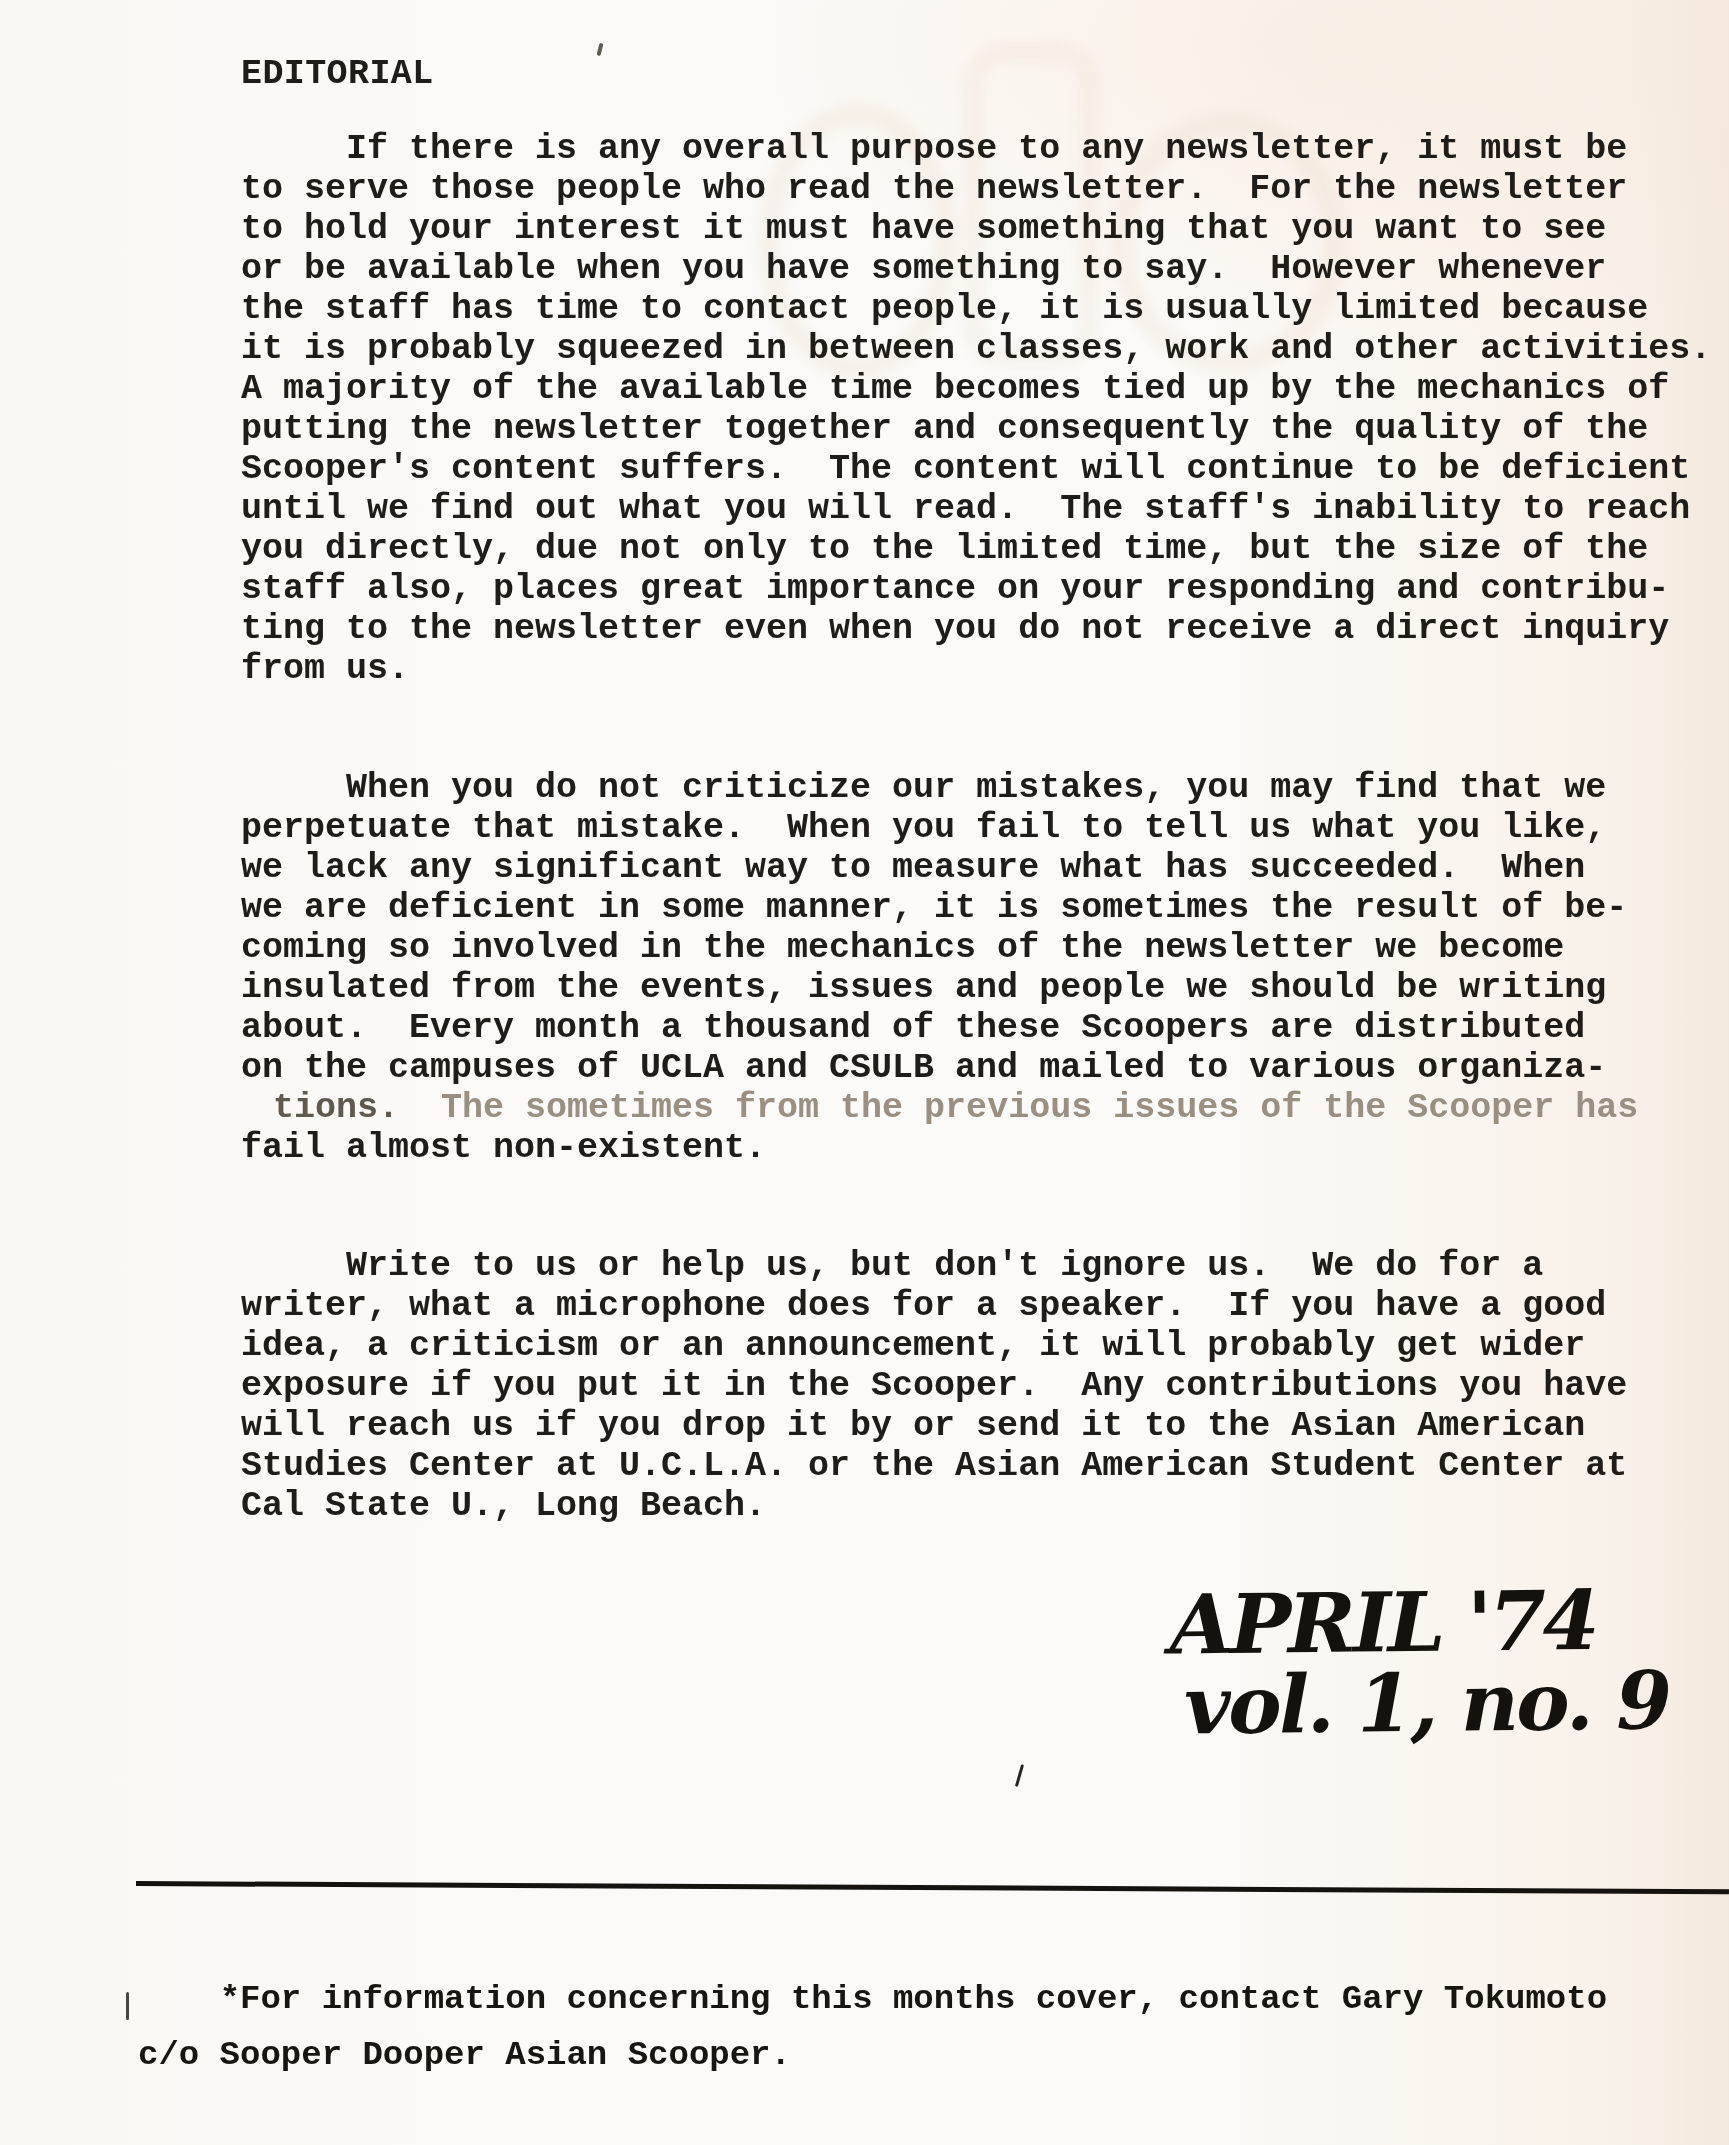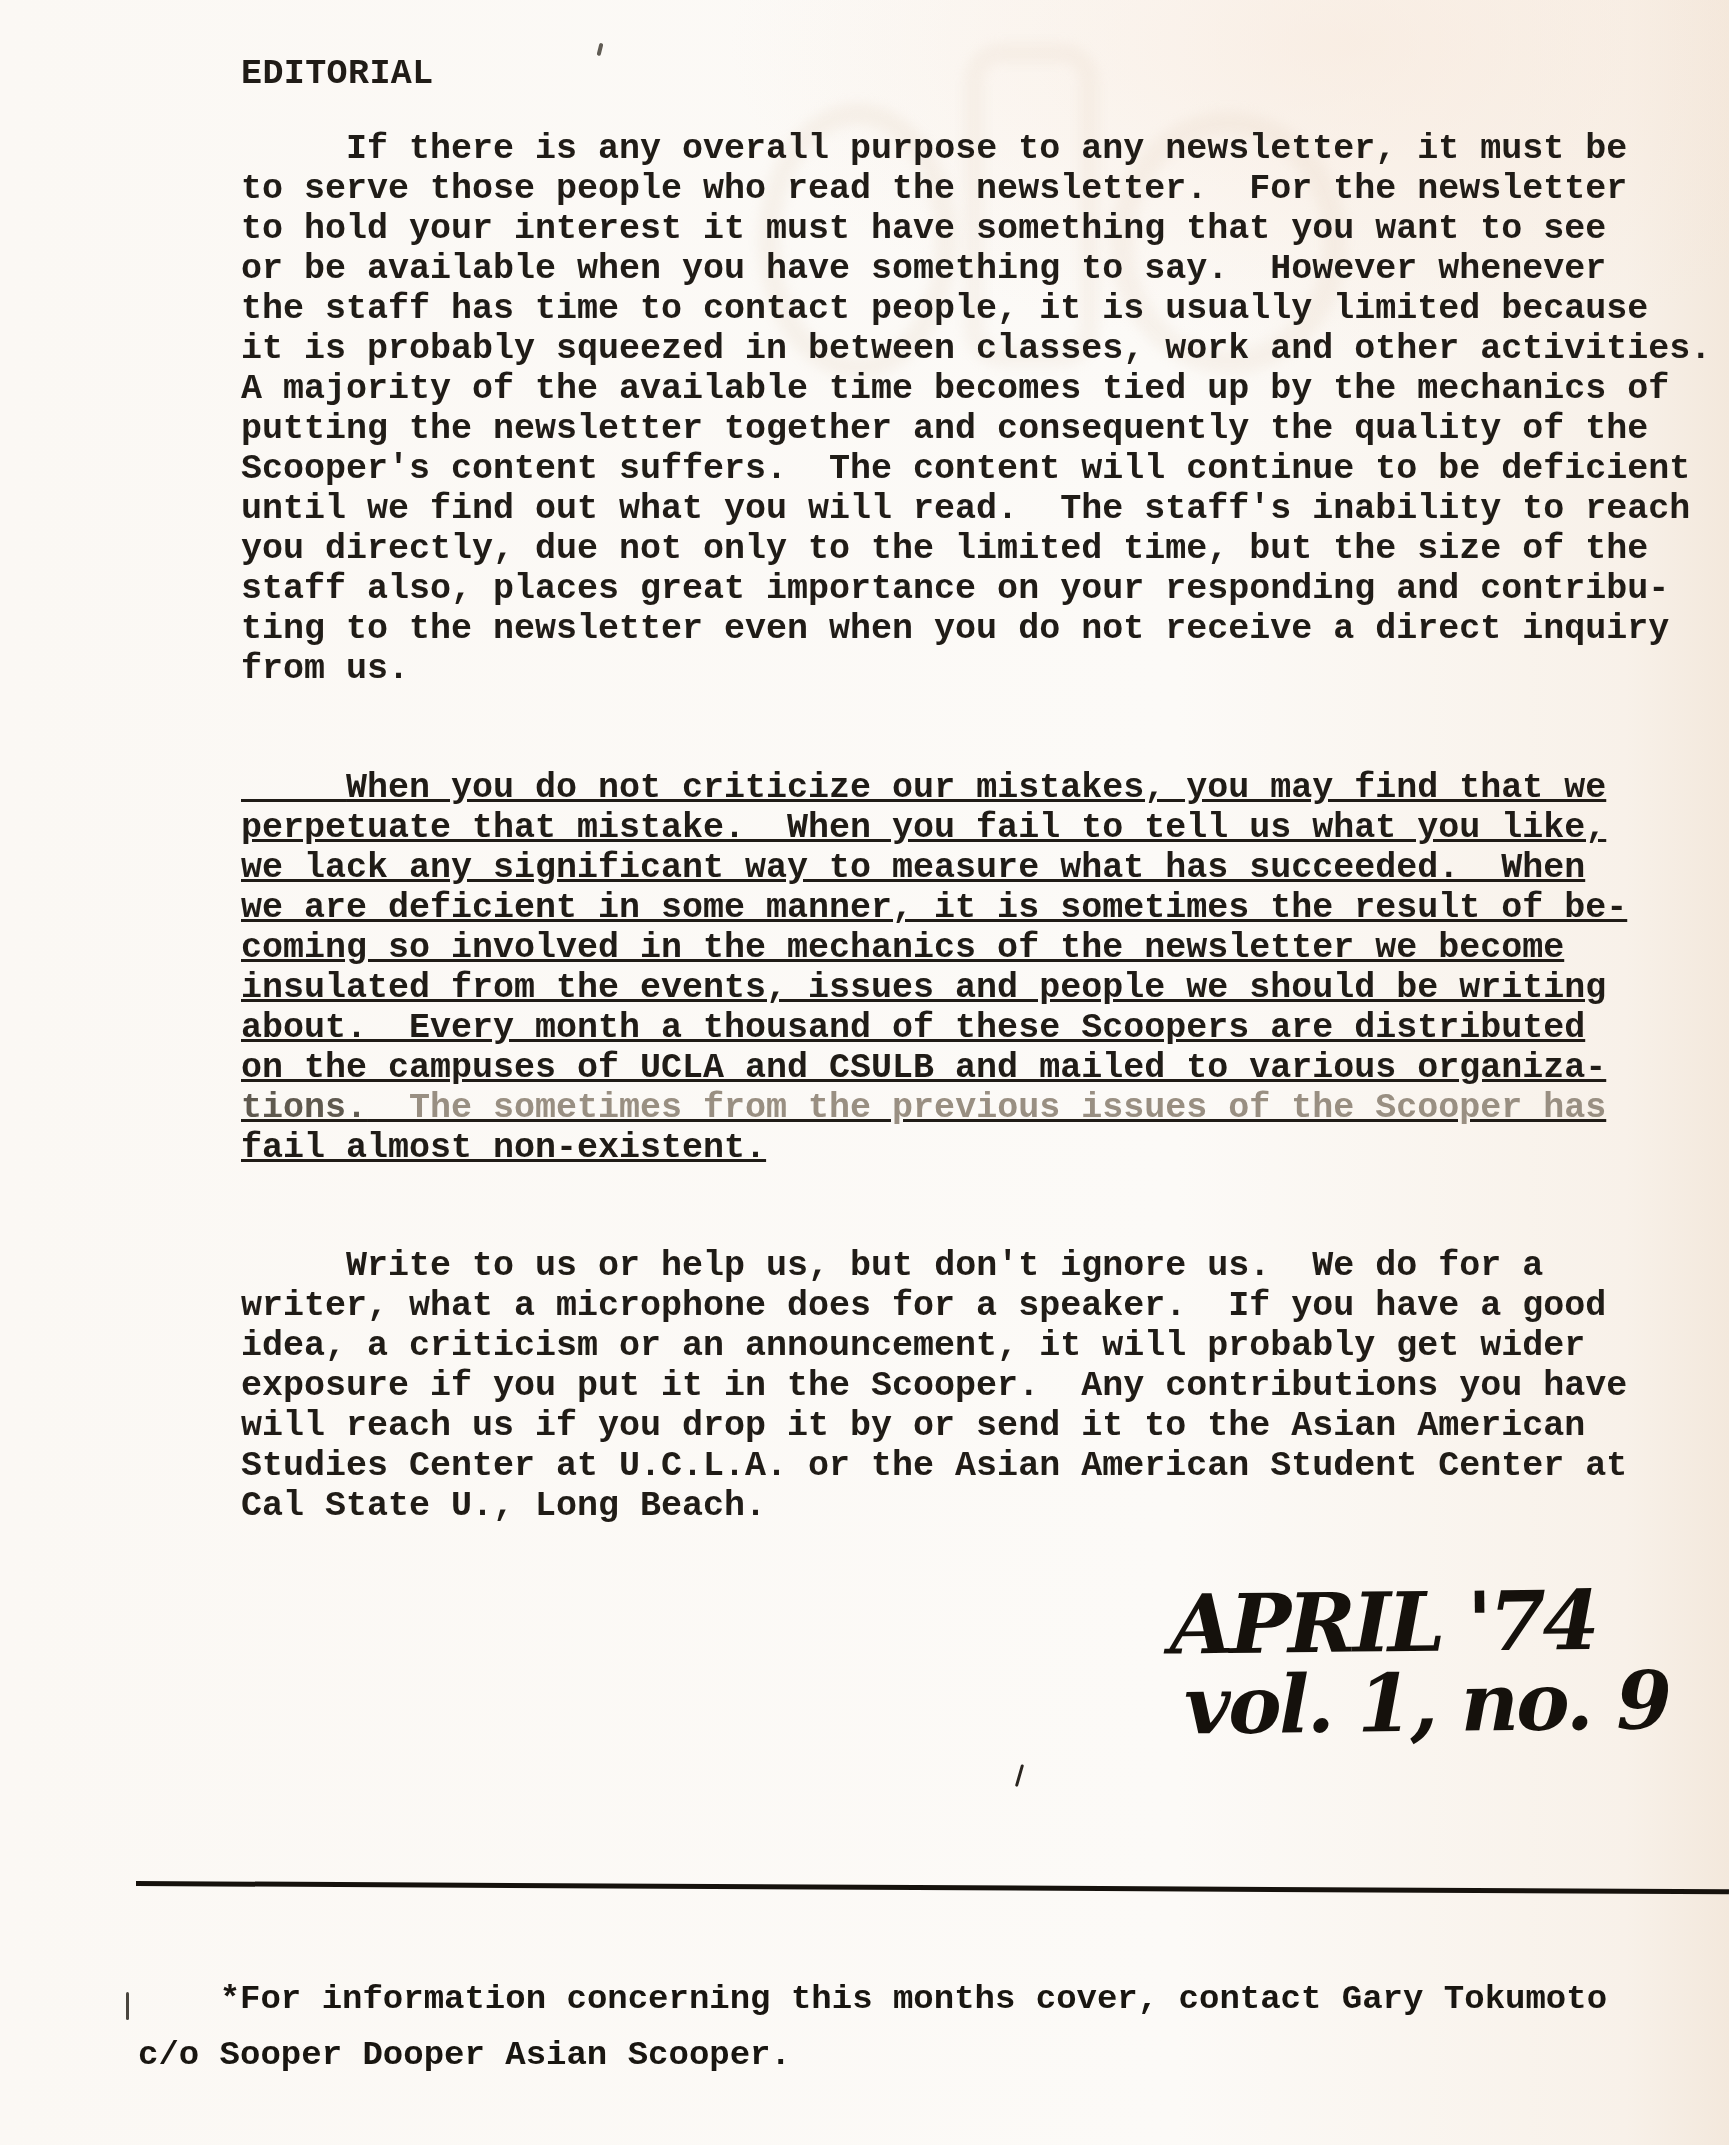--- a/index.html
+++ b/index.html
@@ -28,23 +28,23 @@
     position:absolute;left:241px;top:57px;
     font-size:35px;font-weight:bold;line-height:1;letter-spacing:0.4px;
     white-space:pre;
   }
   .body-text{
     position:absolute;left:241px;
     font-size:35px;font-weight:bold;line-height:40px;
     letter-spacing:0;white-space:pre-wrap;
   }
   .p1{top:129px;}
-  .p2{top:768px;text-decoration:underline;}
+  .p2{top:768px;}
   .p3{top:1246px;}
-  .fade-prefix{color:#5f594f;}
+  .fade-prefix{color:#5f594f;margin-left:32px;}
   .fade-rest{color:#998f82;filter:blur(0.4px);}
   .masthead{
     position:absolute;left:1170px;top:1581px;width:482px;
     font-family:"DejaVu Serif","Liberation Serif",serif;
     font-style:italic;font-weight:bold;color:#15110c;
     transform:rotate(-.6deg);
   }
   .masthead .date{font-size:82px;line-height:83px;letter-spacing:-3.4px;white-space:pre;}
   .masthead .issue{font-size:80px;line-height:79px;letter-spacing:-2.6px;padding-left:13.8px;white-space:pre;}
   .rule{

